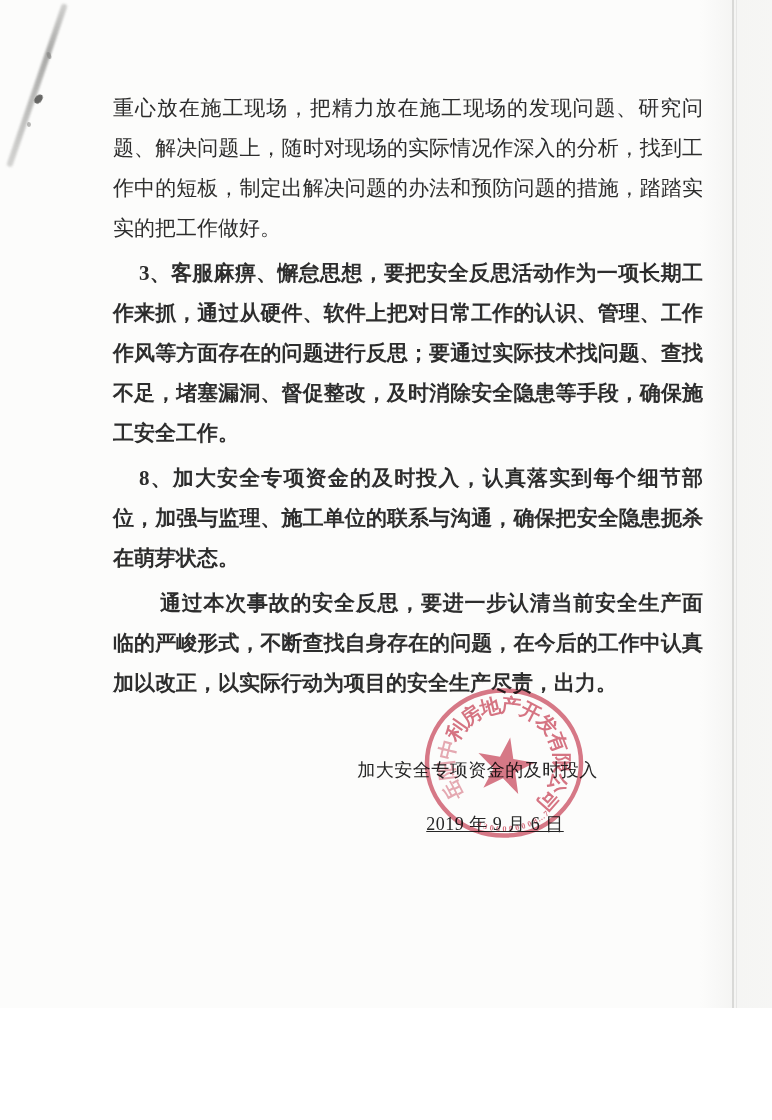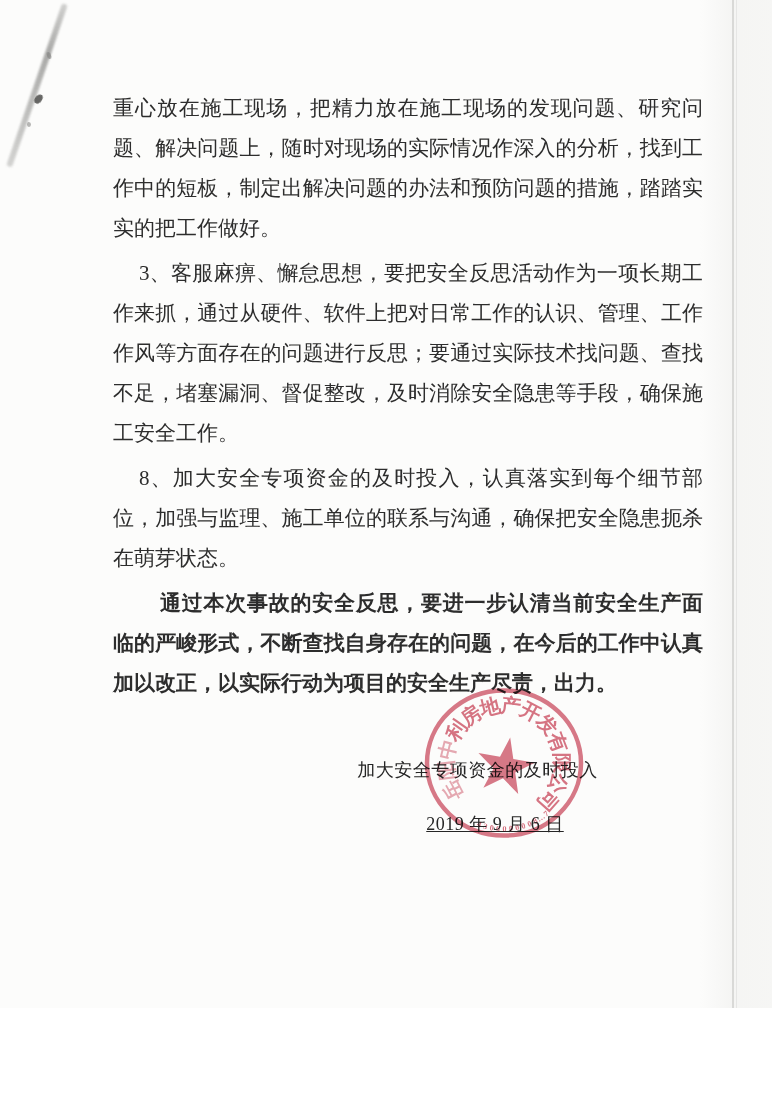--- a/index.html
+++ b/index.html
@@ -24,21 +24,21 @@
     background:linear-gradient(90deg,rgba(238,238,236,0) 0%,rgba(236,236,234,.45) 45%,rgba(240,240,238,.5) 100%);}
   .edge-line{position:absolute;left:732px;top:0;width:2px;height:100%;background:#d2d2d0;opacity:.8;}
   .edge-line2{position:absolute;left:736px;top:0;width:1px;height:100%;background:#e0e0de;opacity:.7;}
   
   .body-text{
     position:absolute;left:113px;top:88px;width:590px;
     font-size:21px;line-height:40px;letter-spacing:0;
     text-align:justify;
   }
   .body-text p{margin:0 0 5px 0;}
-  .body-text p.num{text-indent:26px;}
+  .body-text p.num{text-indent:26px;font-weight:bold;}
   .body-text p.indent2{text-indent:47px;font-weight:bold;}
   .signature{
     position:absolute;left:330px;top:758px;width:295px;
     font-size:18px;letter-spacing:.5px;text-align:center;color:#262626;
   }
   .sig-date{
     position:absolute;left:395px;top:812px;width:200px;
     font-size:18px;letter-spacing:.5px;text-align:center;color:#262626;text-decoration:underline;
   }
   

